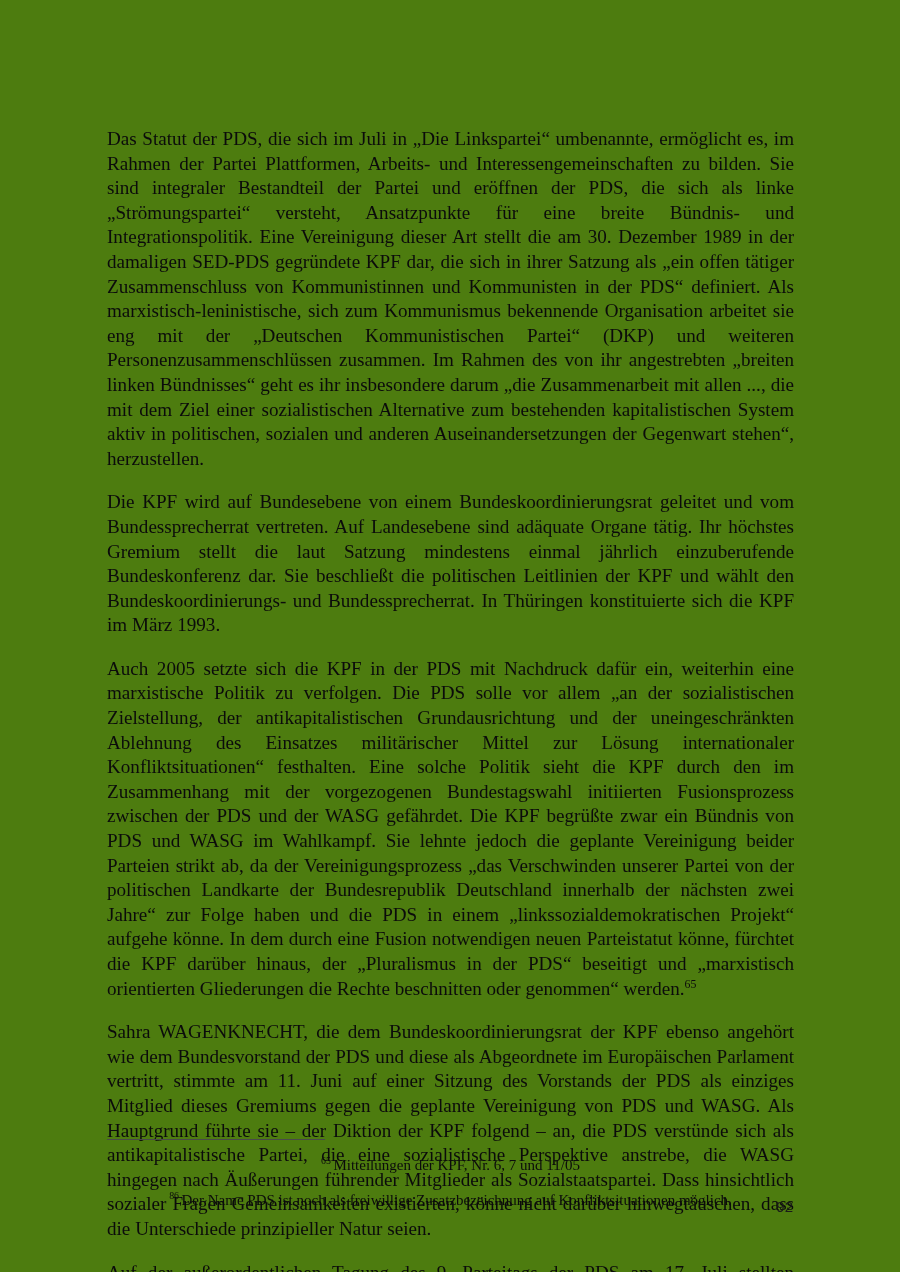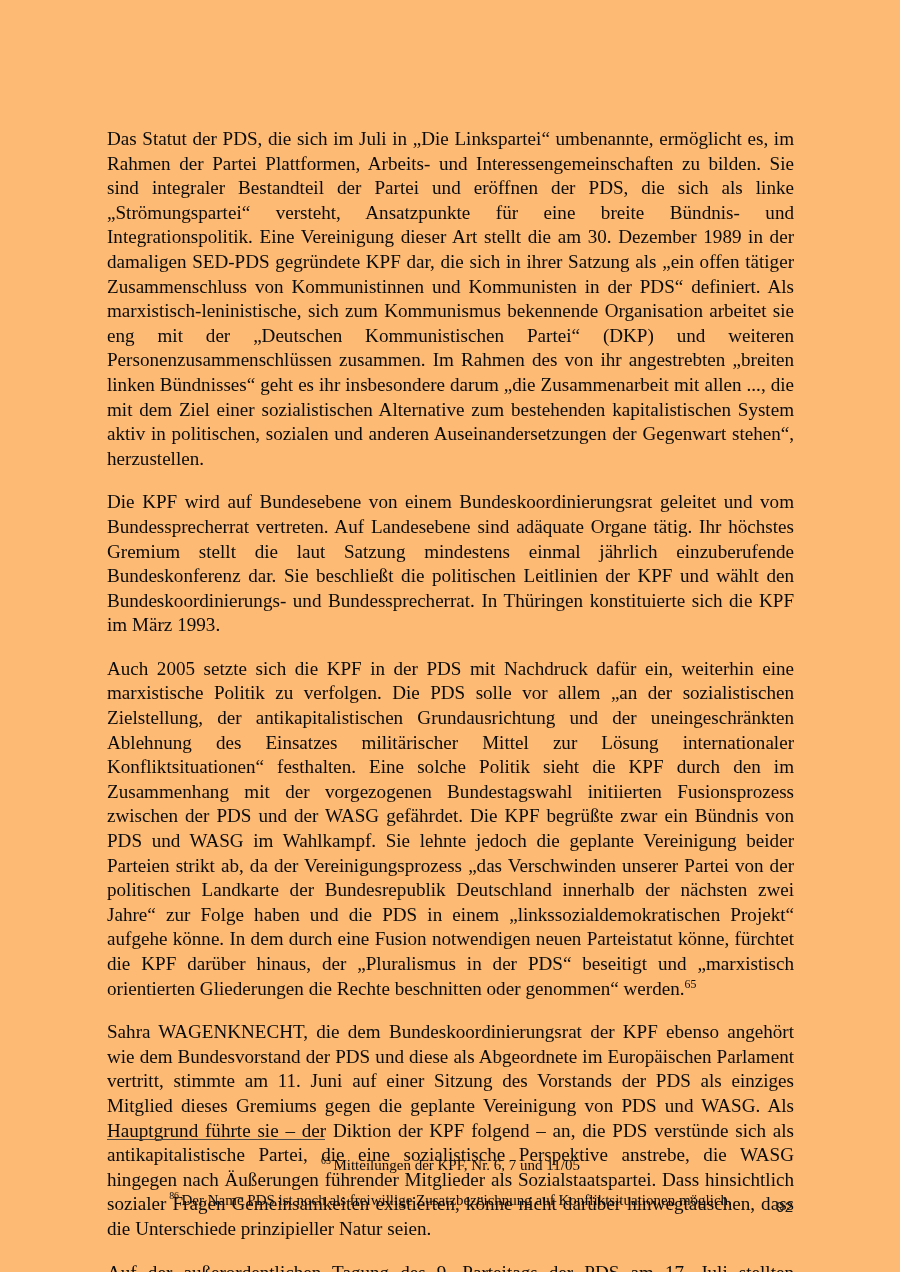--- a/index.html
+++ b/index.html
@@ -16,21 +16,21 @@
     -webkit-font-smoothing: antialiased;
   }
   .page {
     position: absolute;
     left: 0;
     top: 0;
     width: 900px;
     height: 1272px;
     box-sizing: border-box;
     padding: 8px;
-    background: #fdba74;
+    background: #4d7c0f;
   }
   .content {
     position: absolute;
     left: 107px;
     top: 127px;
     width: 687px;
   }
   p.body-par {
     margin: 0 0 19px 0;
     font-size: 19.1px;

